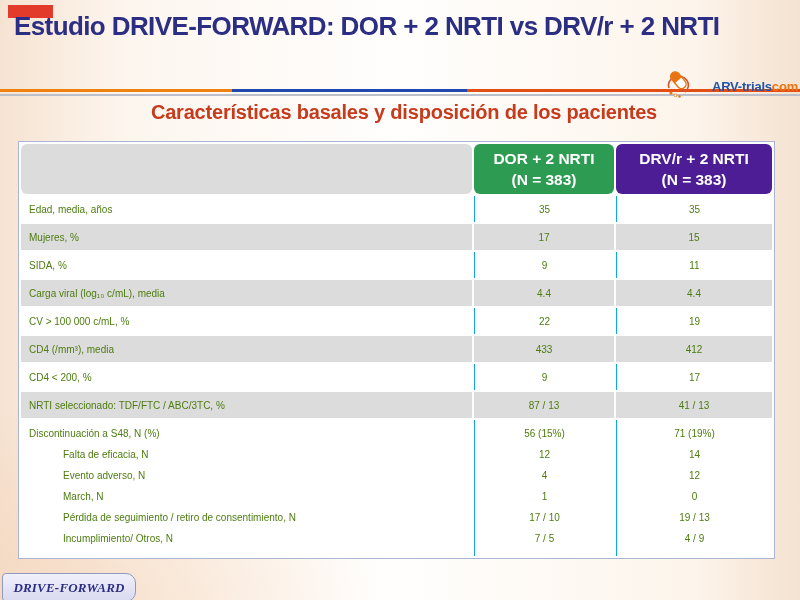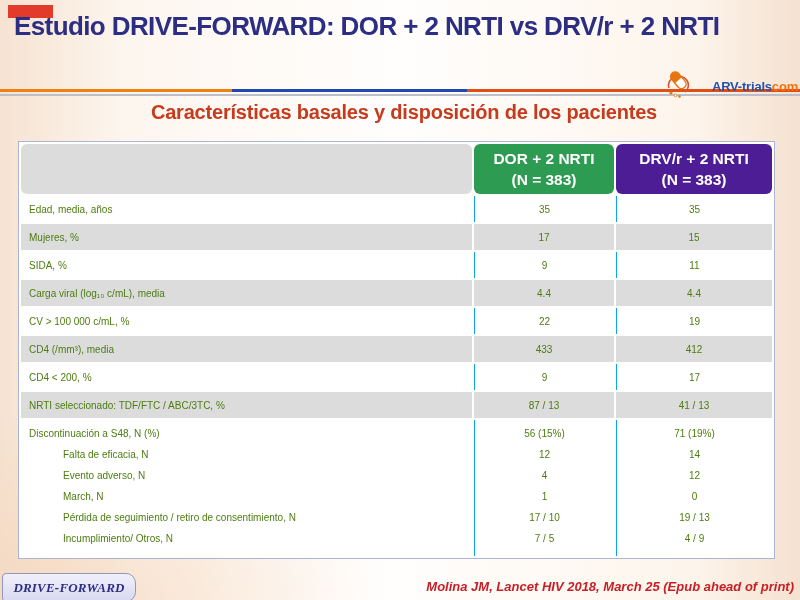--- a/index.html
+++ b/index.html
@@ -196,15 +196,14 @@
           <div class="bl">12</div>
           <div class="bl">0</div>
           <div class="bl">19 / 13</div>
           <div class="bl">4 / 9</div>
         </td>
       </tr>
     </tbody>
   </table>
 
   <div class="badge">DRIVE-FORWARD</div>
-  <div class="citation">Molina JM, Lancet HIV 2018, March 25 (Epub ahead of print)</div>
 
 </div>
 
 </body></html>

